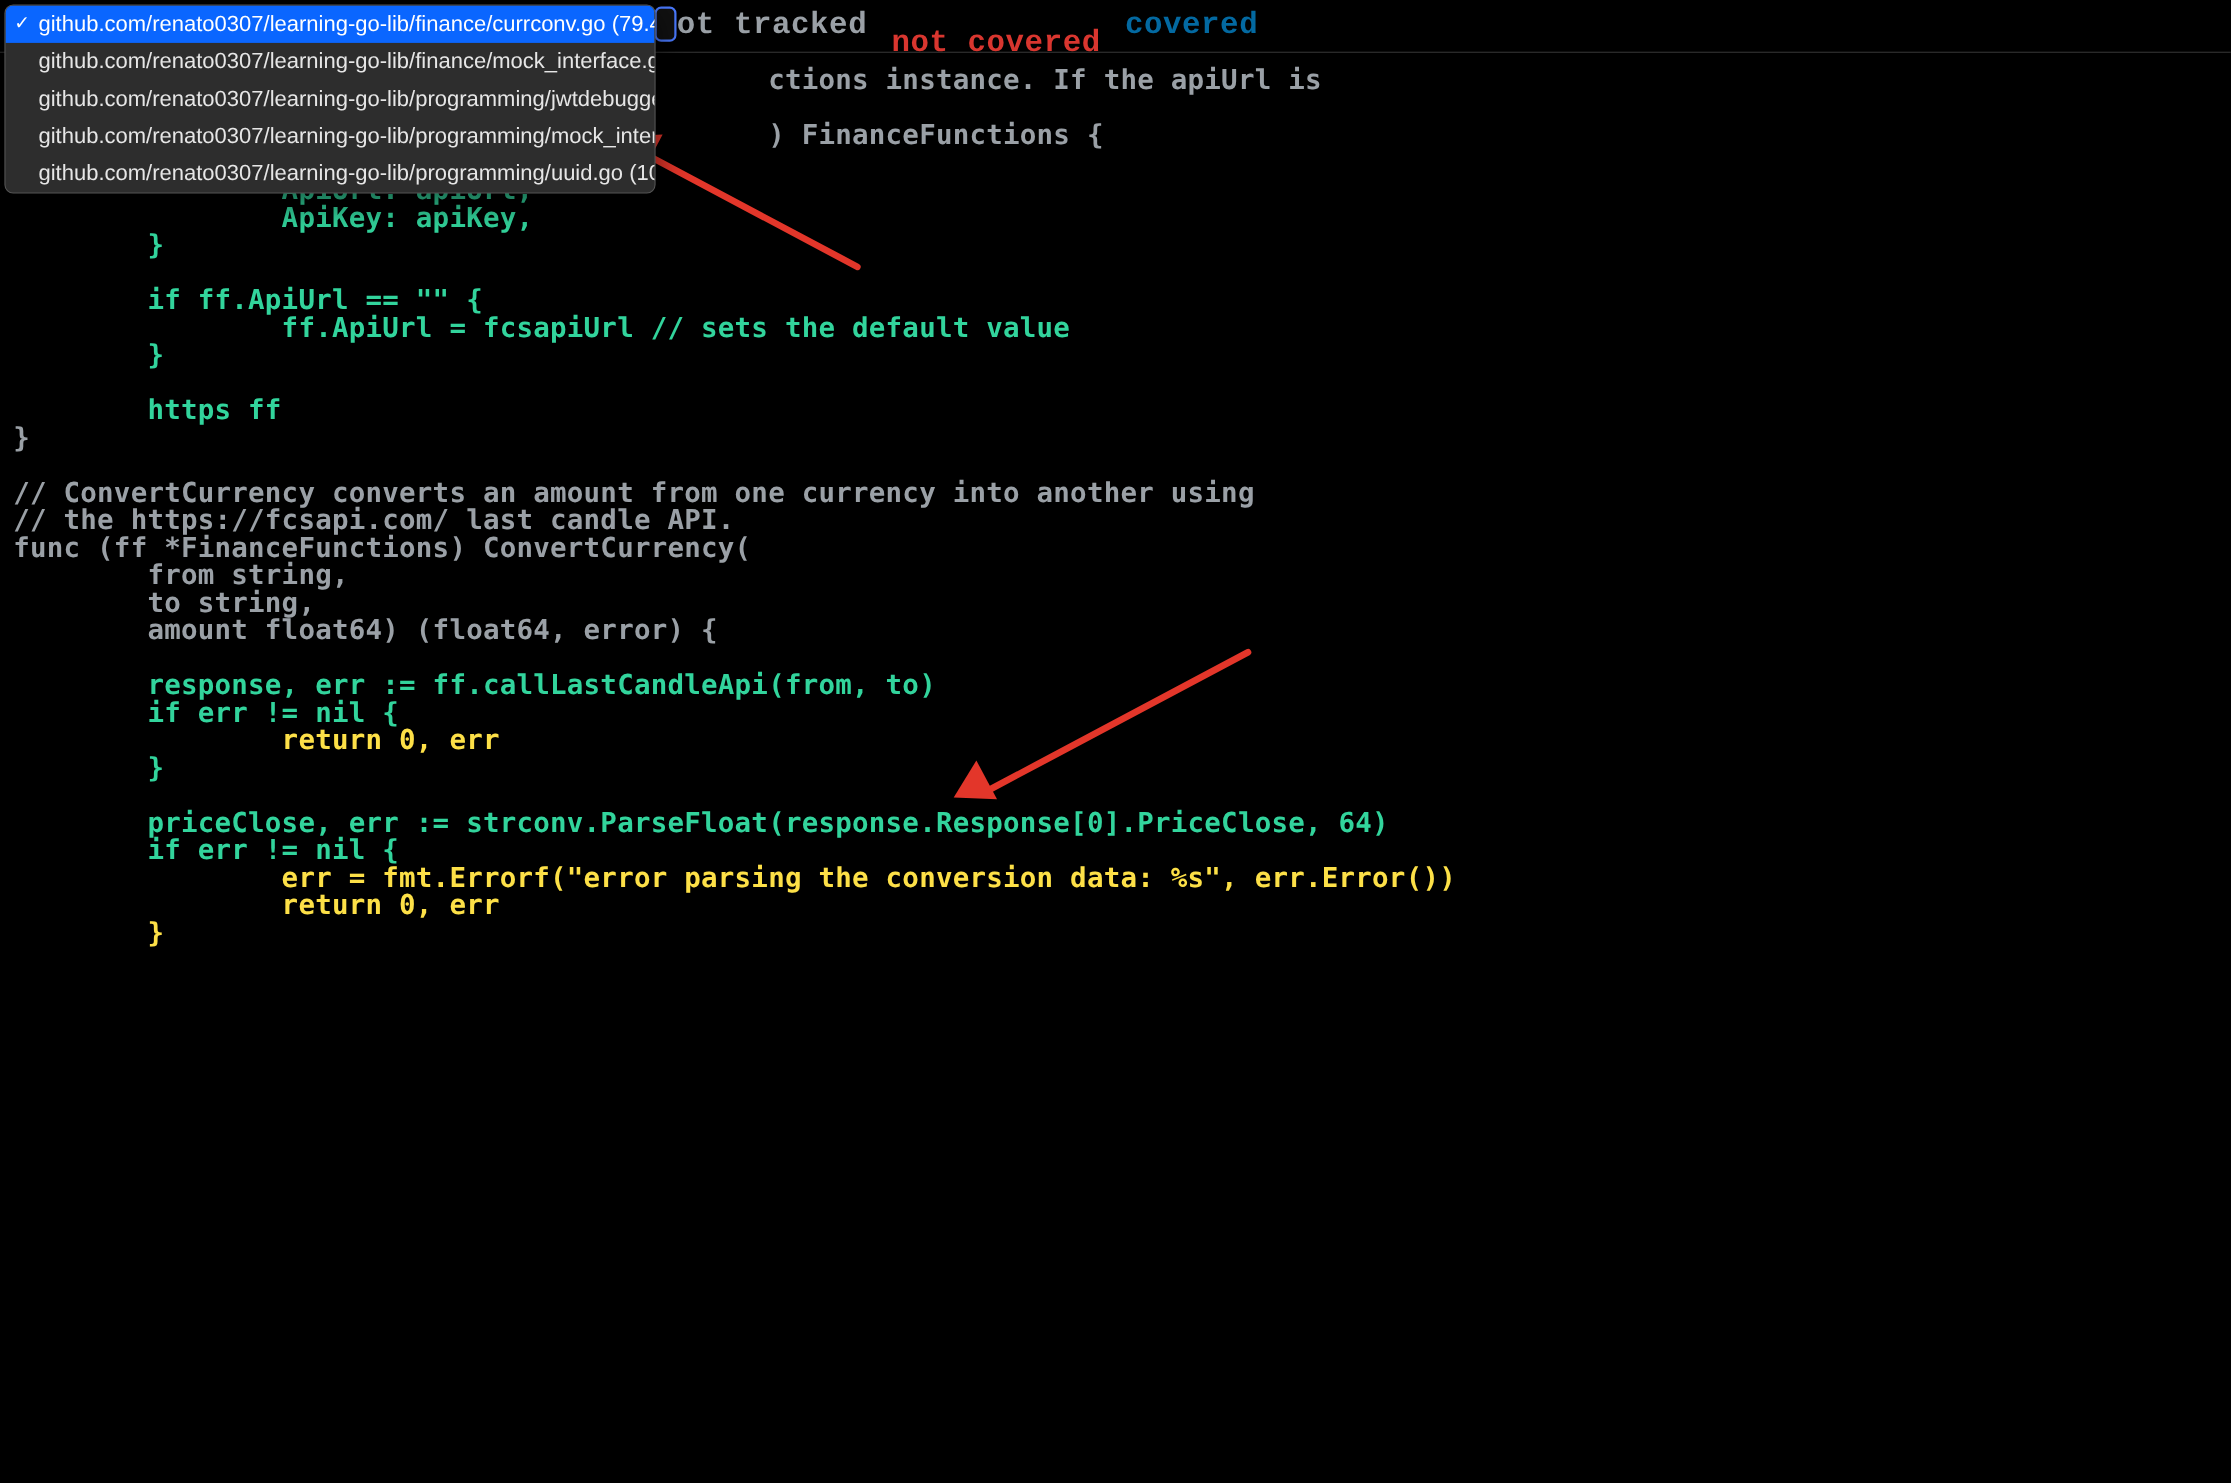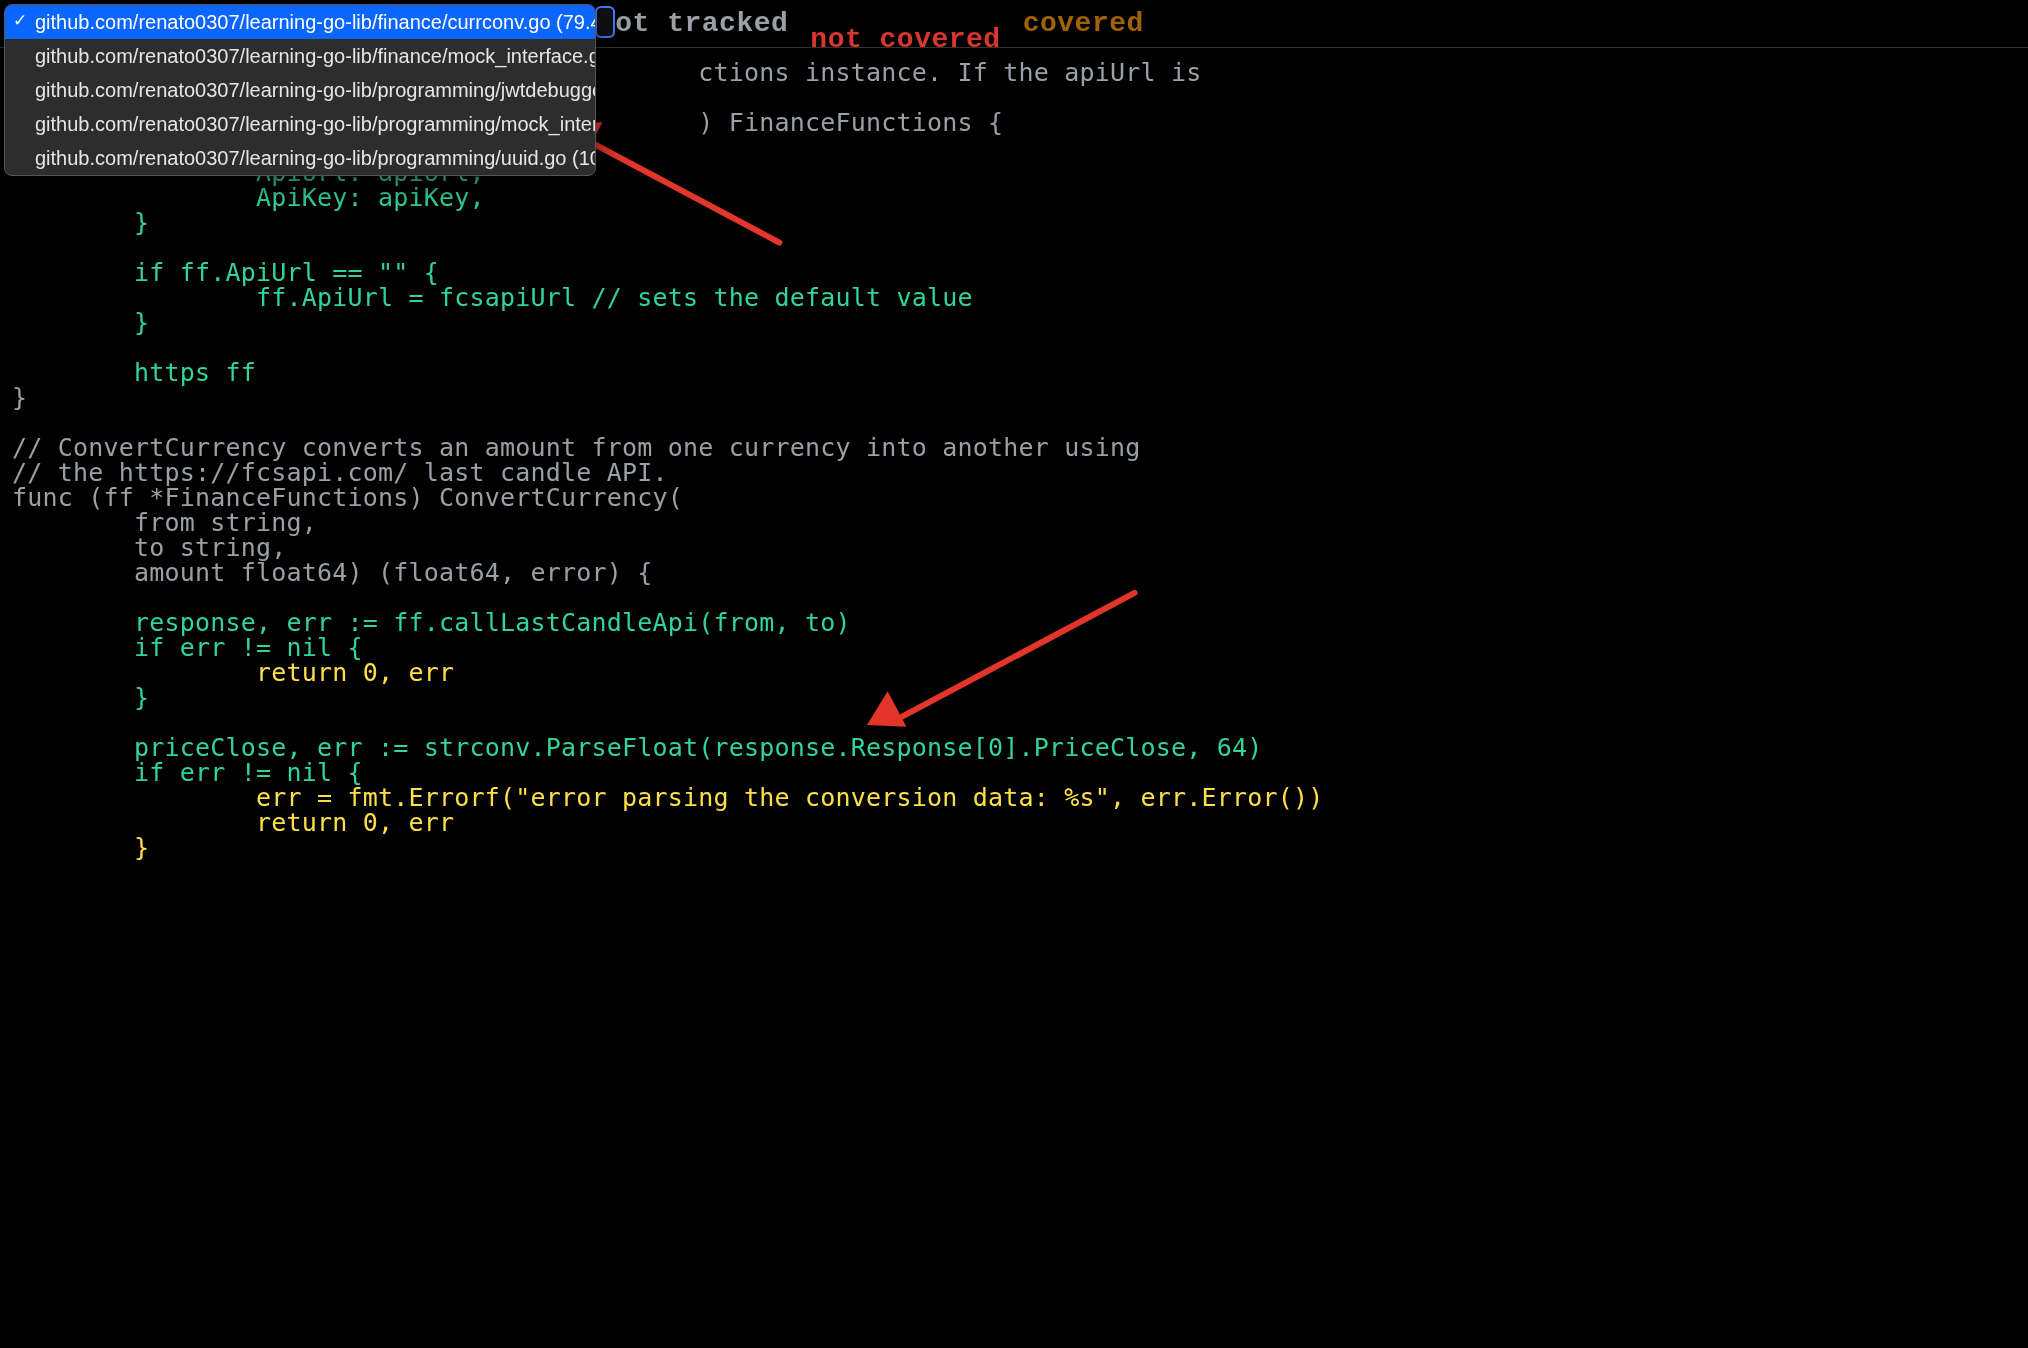--- a/index.html
+++ b/index.html
@@ -31,21 +31,21 @@
     left: 595px;
     top: 6px;
     width: 20px; height: 32px;
     border: 2px solid #4a7aff;
     border-radius: 6px;
     background: #111;
   }
   .legend-item { white-space: pre; }
   .legend-not-tracked { color: #9aa0a6; }
   .legend-not-covered { color: #d9362f; margin-top: 32px; }
-  .legend-covered     { color: #a16207; }
+  .legend-covered     { color: #0369a1; }
 
   
   .dropdown {
     position: absolute;
     top: 4px; left: 4px;
     width: 592px;
     background: #2d2d2d;
     border: 1px solid #555;
     border-radius: 8px;
     overflow: hidden;
@@ -73,21 +73,21 @@
     font-size: 17px;
   }
 
   
   .code {
     position: absolute;
     top: 60px;
     left: 12px;
     right: 12px;
     font-size: 25px;
-    font-weight: normal;
+    font-weight: bold;
     line-height: 1.00;
     white-space: pre;
     letter-spacing: 0.2px;
   }
   .c-gray  { color: #9aa0a6; }
   .c-green { color: #32d49c; }
   .c-red   { color: #fde047; }
 
   
   .arrow {

